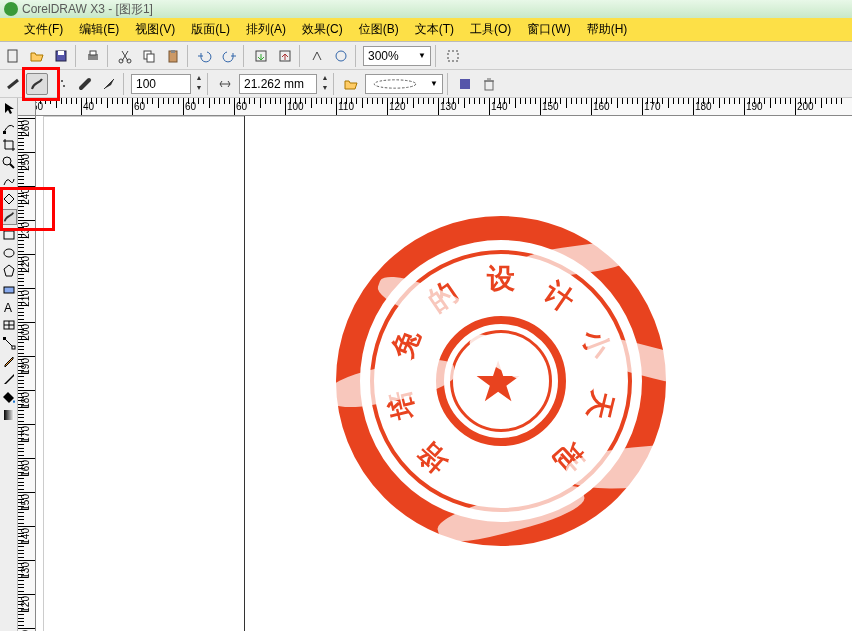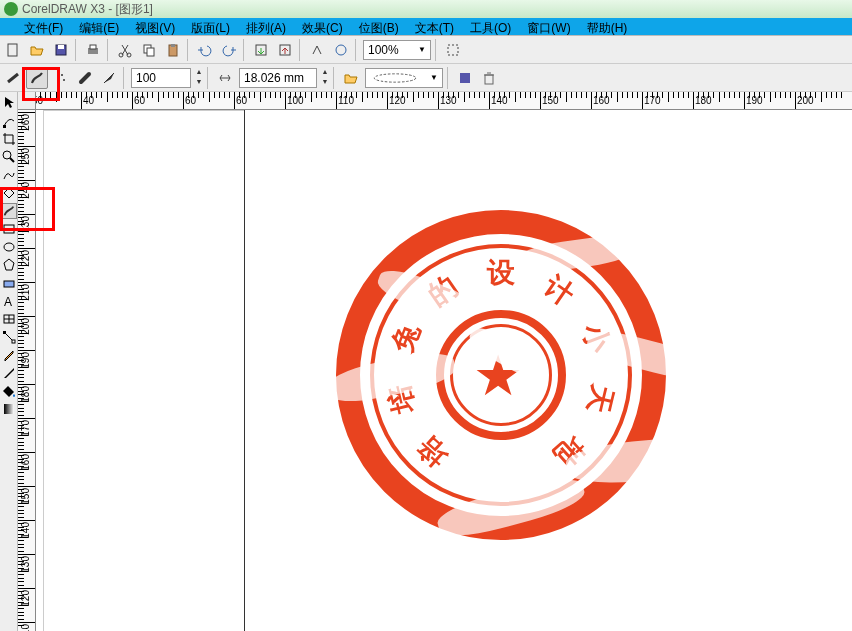--- a/index.html
+++ b/index.html
@@ -1,19 +1,19 @@
 <!DOCTYPE html>
 <html><head>
 <meta charset="utf-8">
 <style>
 * { margin: 0; padding: 0; box-sizing: border-box; font-family: "Microsoft YaHei", Tahoma, sans-serif; font-size: 12px; }
 body { width: 852px; height: 631px; background: #f0f0f0; overflow: hidden; }
 .title-bar { height: 18px; background: linear-gradient(#e8f8e8, #c8e8c8); display: flex; align-items: center; padding: 0 4px; color: #5a5a5a; }
 .app-icon { width: 14px; height: 14px; background: #3a9a3a; border-radius: 50%; margin-right: 4px; }
-.menu-bar { height: 18px; display: flex; border-bottom: 1px solid #bbb; background: #0ea5e9; }
+.menu-bar { height: 24px; display: flex; align-items: center; border-bottom: 1px solid #bbb; background: #fde047; }
 .menu-sep { width: 8px; height: 18px; margin: 0 4px; }
 .menu-item { padding: 2px 8px; cursor: default; }
 .toolbar1, .toolbar2 { height: 28px; display: flex; align-items: center; padding: 1px; border-bottom: 1px solid #ccc; background: #eee; }
 .tb-btn { width: 22px; height: 22px; margin: 0 1px; display: flex; align-items: center; justify-content: center; border-radius: 2px; }
 .tb-sep { width: 4px; height: 22px; border-left: 1px solid #bbb; margin: 0 2px; }
 .zoom-select { width: 68px; height: 20px; border: 1px solid #999; background: #fff; padding: 0 4px; display: flex; align-items: center; justify-content: space-between; margin: 0 2px; }
 .num-input { width: 60px; height: 20px; border: 1px solid #999; background: #fff; display: flex; align-items: center; padding: 0 4px; margin: 0 2px; }
 .spin { width: 12px; height: 20px; display: flex; flex-direction: column; }
 .spin div { flex: 1; font-size: 7px; text-align: center; line-height: 8px; color: #333; }
 .red-box { position: absolute; border: 3px solid red; z-index: 100; pointer-events: none; }
@@ -145,21 +145,21 @@
         <path d="M4 12 L8 4 L12 12" fill="none" stroke="#444"></path>
       </svg>
     </div>
   <div class="tb-btn">
       <svg viewBox="0 0 16 16">
         <circle cx="8" cy="8" r="5" fill="none" stroke="#36a"></circle>
       </svg>
     </div>
   <div class="tb-sep"></div>
   <div class="zoom-select">
-    <span>100%</span>
+    <span>300%</span>
     <span style="font-size:8px">▼</span>
   </div>
   <div class="tb-sep"></div>
   <div class="tb-btn">
       <svg viewBox="0 0 16 16">
         <rect x="3" y="3" width="10" height="10" fill="none" stroke="#444" stroke-dasharray="2"></rect>
       </svg>
     </div>
 </div>
 
@@ -200,21 +200,21 @@
       <div>▲</div>
       <div>▼</div>
     </div>
   <div class="tb-sep"></div>
   <div class="tb-btn">
       <svg viewBox="0 0 16 16">
         <path d="M3 8 L13 8 M5 5 L3 8 L5 11 M11 5 L13 8 L11 11" fill="none" stroke="#444"></path>
       </svg>
     </div>
   <div class="num-input" style="width:78px">
-    <span>18.026 mm</span>
+    <span>21.262 mm</span>
   </div>
   <div class="spin">
       <div>▲</div>
       <div>▼</div>
     </div>
   <div class="tb-sep"></div>
   <div class="tb-btn">
       <svg viewBox="0 0 16 16">
         <path d="M2 5 L6 5 L7 7 L14 7 L12 13 L2 13 Z" fill="#fc6" stroke="#a70"></path>
       </svg>

